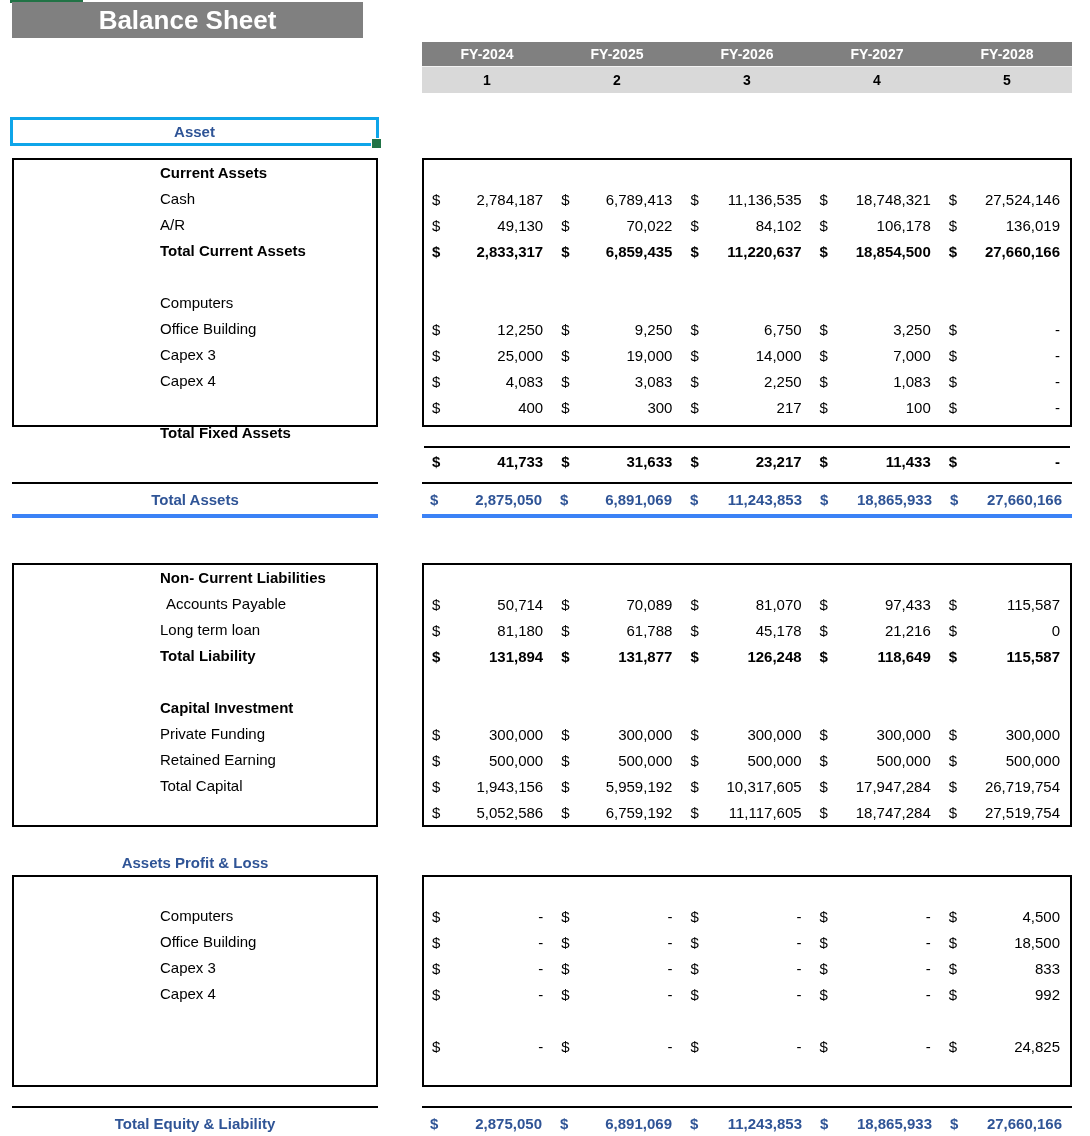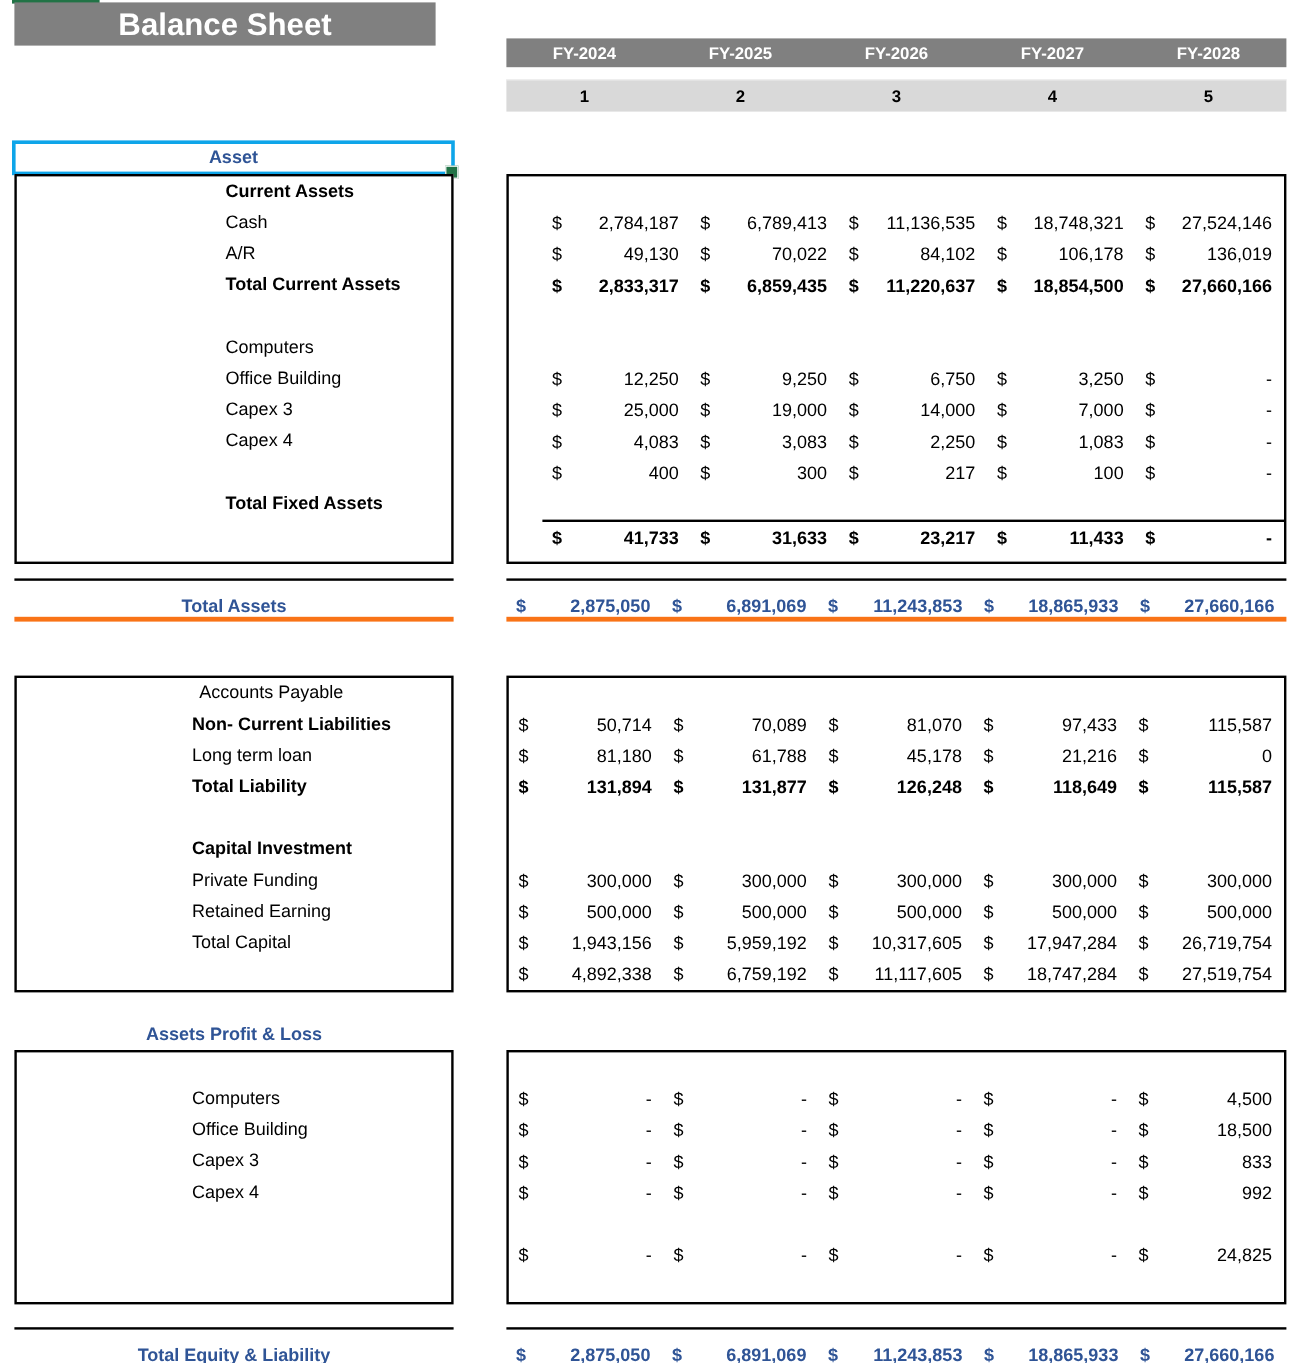--- a/index.html
+++ b/index.html
@@ -4,21 +4,21 @@
 <style>
   html,body{margin:0;padding:0;background:#fff;}
   .sheet{position:relative;width:1090px;height:1136px;background:#ffffff;
          font-family:"Liberation Sans",sans-serif;color:#000;overflow:hidden;}
 
   .title-bar{position:absolute;left:12px;top:2px;width:351px;height:36px;background:#808080;
              color:#fff;font-weight:bold;font-size:26px;display:flex;align-items:center;justify-content:center;}
   .green-sliver{position:absolute;left:10px;top:0;width:73px;height:3px;background:#217346;}
 
   .hbar{position:absolute;left:422px;width:650px;display:flex;}
-  .years-bar{top:32px;height:24px;background:#808080;}
+  .years-bar{top:42px;height:24px;background:#808080;}
   .periods-bar{top:66px;height:26px;background:#D9D9D9;border-top:1px solid #f2f2f2;}
   .hcell{flex:1;display:flex;align-items:center;justify-content:center;font-weight:bold;font-size:14px;}
   .years-bar .hcell{color:#fff;}
   .periods-bar .hcell{color:#000;}
 
   .select-box{position:absolute;left:10px;top:117px;width:369px;height:29px;border:3px solid #0ea5e9;
               box-sizing:border-box;display:flex;align-items:center;justify-content:center;}
   .select-box .sel-label{color:#2F5496;font-weight:bold;font-size:15px;}
   .fill-handle{position:absolute;right:-6px;bottom:-6px;width:9px;height:9px;background:#217346;border:1px solid #fff;}
 
@@ -27,31 +27,31 @@
   .vbox{left:422px;width:650px;}
   .lrow{height:26px;line-height:26px;font-size:15px;padding-left:146px;white-space:nowrap;box-sizing:border-box;}
   .lrow.bold{font-weight:bold;}
   .lrow.indent{padding-left:152px;}
   .vrow{display:flex;height:26px;box-sizing:border-box;}
   .vrow.topline{border-top:2px solid #000;height:28px;}
   .vrow.bold .vcell{font-weight:bold;}
   .vcell{flex:1;display:flex;align-items:center;justify-content:space-between;font-size:15px;
          padding:0 10px 0 8px;box-sizing:border-box;}
 
-  .total-band{position:absolute;height:30px;border-top:2px solid #000;border-bottom:4px solid #f97316;
-              box-sizing:content-box;display:flex;align-items:flex-end;}
+  .total-band{position:absolute;height:30px;border-top:2px solid #000;border-bottom:4px solid #3b82f6;
+              box-sizing:content-box;display:flex;align-items:center;}
   .total-left{left:12px;width:366px;justify-content:center;}
   .total-right{left:422px;width:650px;}
   .total-band .tlabel{color:#2F5496;font-weight:bold;font-size:15px;}
   .total-right .vcell{color:#2F5496;font-weight:bold;}
 
   .section-header{position:absolute;left:12px;width:366px;height:26px;display:flex;align-items:center;
                   justify-content:center;color:#2F5496;font-weight:bold;font-size:15px;}
 
-  .box1{top:145px;height:325px;padding-left:28px;}
+  .box1{top:158px;height:269px;}
   .box2{top:563px;height:264px;}
   .box3{top:875px;height:212px;}
 </style>
 </head>
 <body>
 
 <div class="sheet">
 
   <div class="green-sliver"></div>
   <div class="title-bar">Balance Sheet</div>
@@ -317,22 +317,22 @@
         <span class="num">18,865,933</span>
       </div>
       <div class="vcell">
         <span class="cur">$</span>
         <span class="num">27,660,166</span>
       </div>
     </div>
 
 
   <div class="lbox box2">
+      <div class="lrow bold">Non- Current Liabilities</div>
       <div class="lrow indent">Accounts Payable</div>
-      <div class="lrow bold">Non- Current Liabilities</div>
       <div class="lrow">Long term loan</div>
       <div class="lrow bold">Total Liability</div>
       <div class="lrow"></div>
       <div class="lrow bold">Capital Investment</div>
       <div class="lrow">Private Funding</div>
       <div class="lrow">Retained Earning</div>
       <div class="lrow">Total Capital</div>
     </div>
   <div class="vbox box2">
       <div class="vrow bold">
@@ -484,21 +484,21 @@
           <span class="num">17,947,284</span>
         </div>
         <div class="vcell">
           <span class="cur">$</span>
           <span class="num">26,719,754</span>
         </div>
       </div>
       <div class="vrow">
         <div class="vcell">
           <span class="cur">$</span>
-          <span class="num">4,892,338</span>
+          <span class="num">5,052,586</span>
         </div>
         <div class="vcell">
           <span class="cur">$</span>
           <span class="num">6,759,192</span>
         </div>
         <div class="vcell">
           <span class="cur">$</span>
           <span class="num">11,117,605</span>
         </div>
         <div class="vcell">

